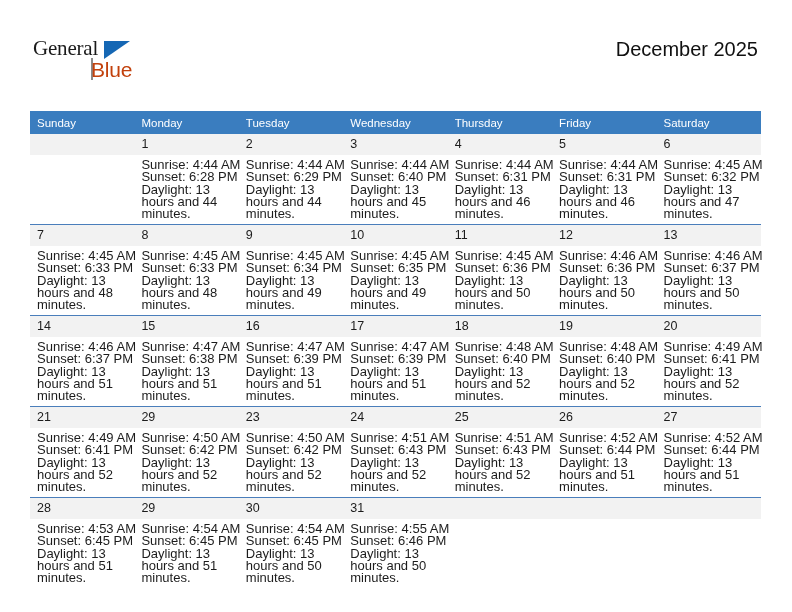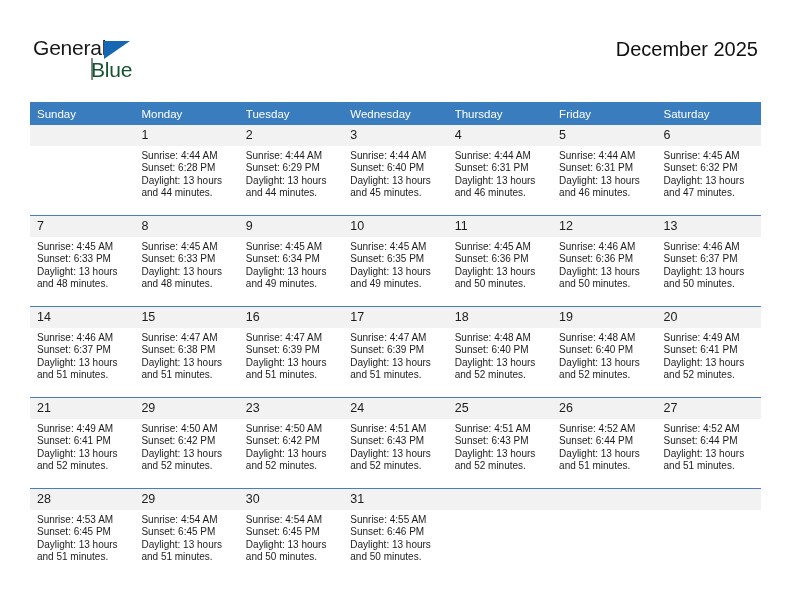--- a/index.html
+++ b/index.html
@@ -36,37 +36,37 @@
     width: 130px;
     height: 46px;
   }
   .logo-general {
     position: absolute;
     left: 0;
     top: 0;
     font-size: 21px;
     letter-spacing: -0.2px;
     color: #1a1a1a;
-    font-family: Liberation Sans, sans-serif;
+    font-family: Liberation Serif, serif;
   }
   .logo-tri {
     position: absolute;
     left: 71px;
     top: 5px;
     width: 0;
     height: 0;
     border-left: 26px solid #1567b4;
     border-bottom: 18px solid transparent;
   }
   .logo-blue {
     position: absolute;
     left: 58px;
     top: 22px;
     font-size: 21px;
-    color: #14532d;
+    color: #c2410c;
     letter-spacing: -0.2px;
   }
   .logo-underline {
     position: absolute;
     left: 58px;
     top: 22px;
     width: 2px;
     height: 22px;
     background: #8a8a8a;
   }
@@ -89,21 +89,21 @@
     color: #101010;
     line-height: 20px;
     margin-top: 7px;
     white-space: nowrap;
   }
 
   
   .calendar {
     position: absolute;
     left: 30px;
-    top: 102px;
+    top: 111px;
     width: 731px;
     border-collapse: collapse;
     table-layout: fixed;
   }
   .calendar th {
     background: #3a7dbf;
     color: #ffffff;
     font-size: 11.5px;
     font-weight: normal;
     text-align: left;
@@ -125,21 +125,21 @@
   .daynum {
     background: #f2f2f2;
     font-size: 12.5px;
     color: #1c1c1c;
     padding: 3px 0 4px 7px;
     height: 14px;
     line-height: 14px;
   }
   .info {
     padding: 4px 6px 0 7px;
-    font-size: 10px;
+    font-size: 13px;
     line-height: 12.3px;
     color: #1c1c1c;
   }
   .info div {
     white-space: nowrap;
   }
   .info .wrap {
     white-space: normal;
   }
   td.blank .daynum {

